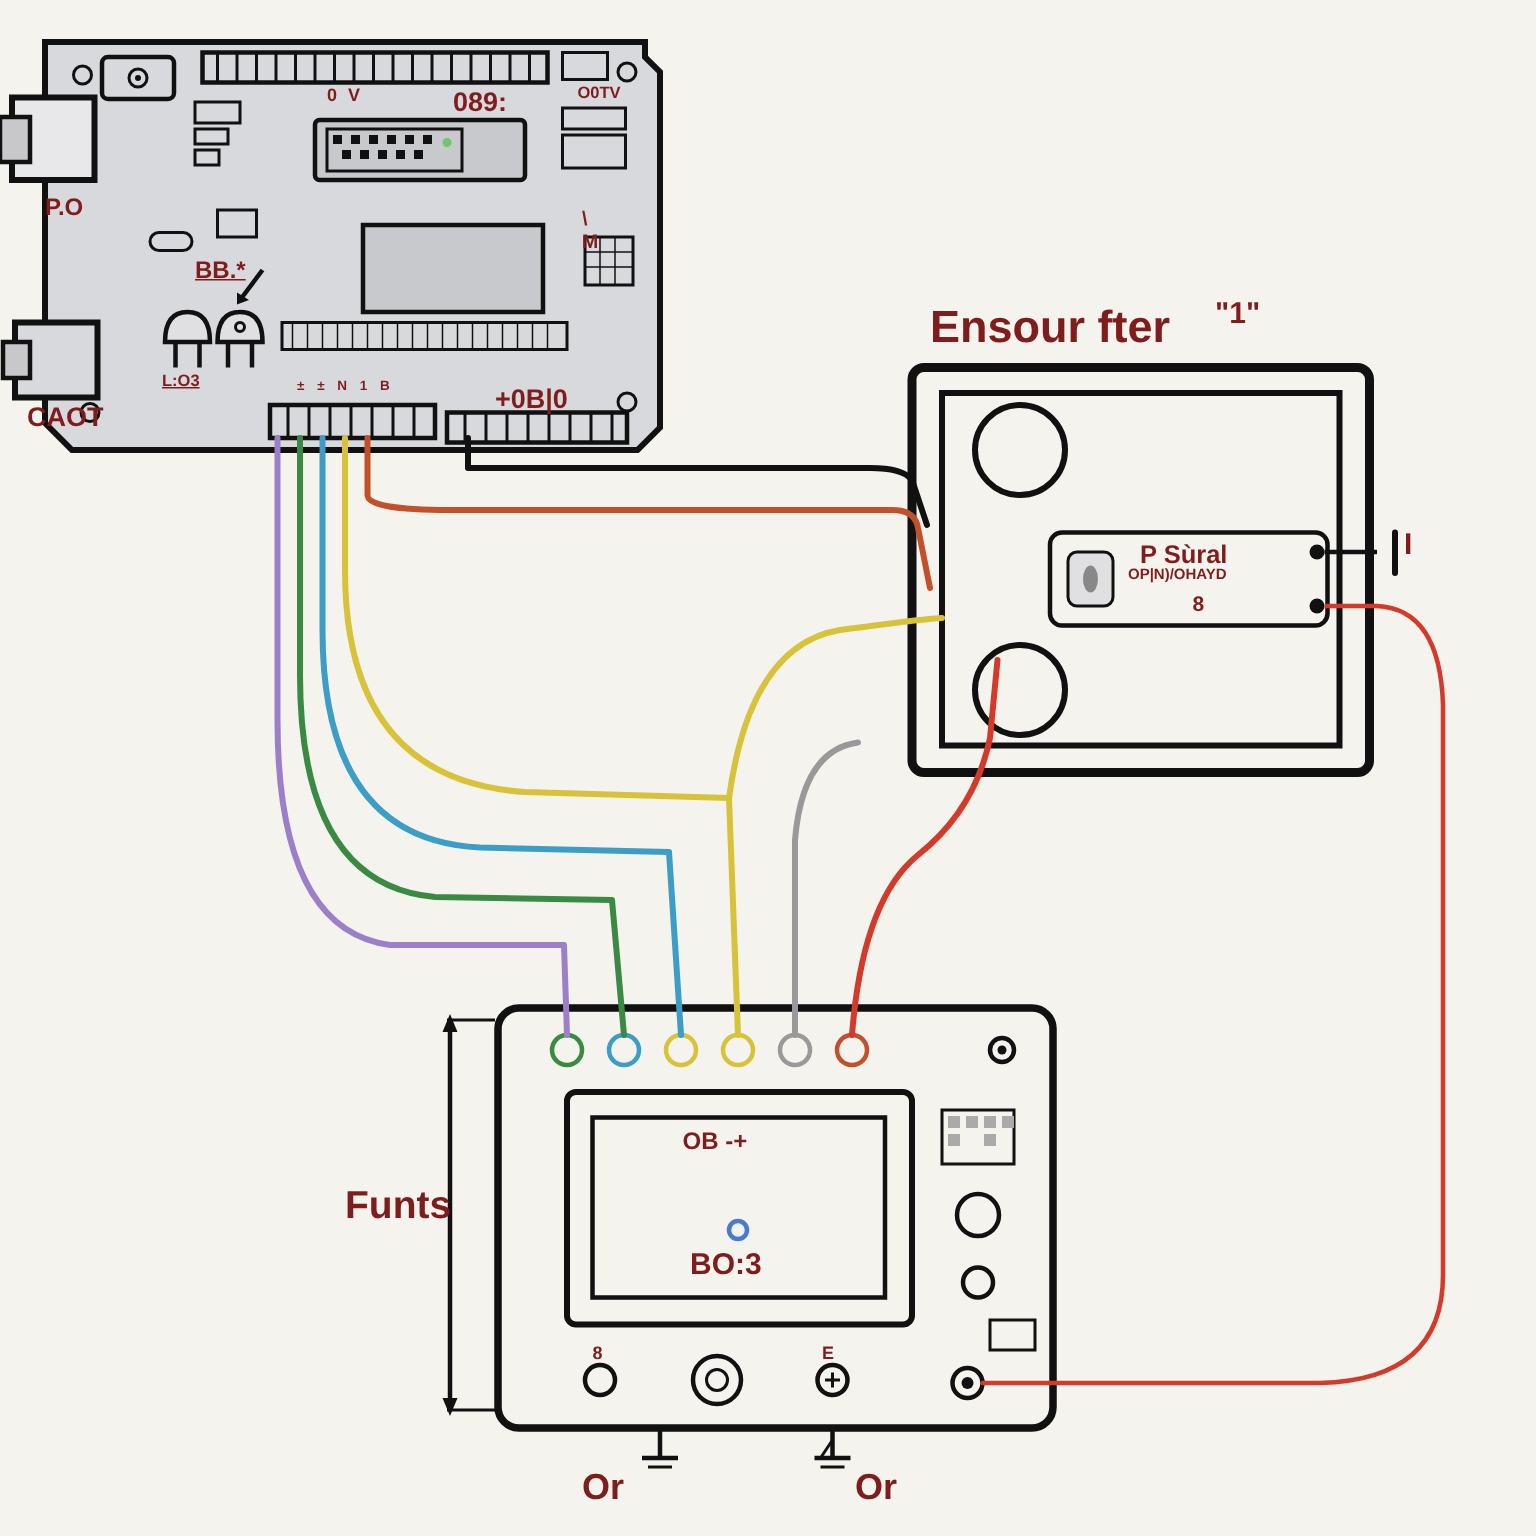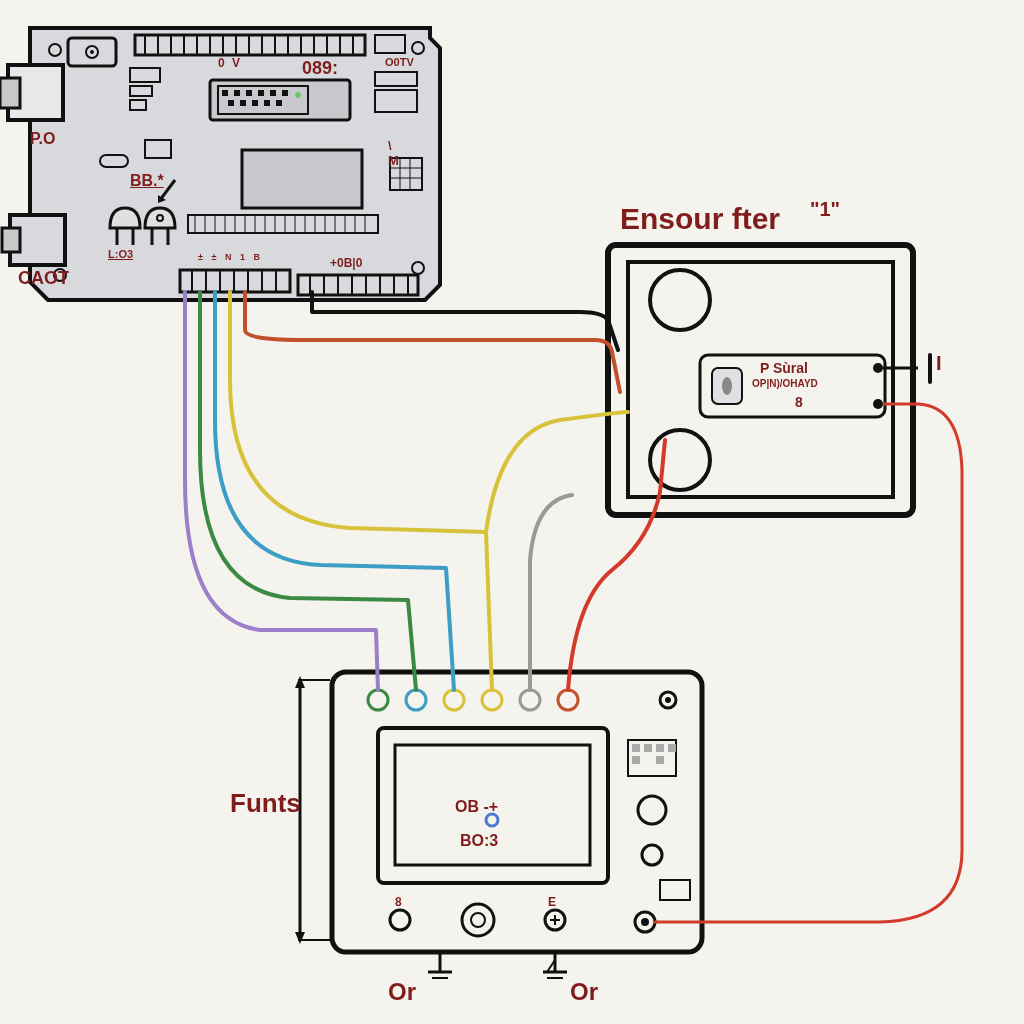--- a/index.html
+++ b/index.html
@@ -262,30 +262,30 @@
   </g>
 </svg>
 
 <div class="label" style="left:30px; top:130px; font-size:16px;">P.O</div>
 <div class="label" style="left:18px; top:268px; font-size:18px;">CAOT</div>
 <div class="label" style="left:130px; top:172px; font-size:16px;text-decoration:underline;">BB.*</div>
 <div class="label" style="left:108px; top:248px; font-size:11px;text-decoration:underline;">L:O3</div>
 <div class="label" style="left:302px; top:58px; font-size:18px;">089:</div>
 <div class="label" style="left:218px; top:56px; font-size:12px; letter-spacing:2px;">0 V</div>
 <div class="label" style="left:385px; top:56px; font-size:11px;">O0TV</div>
-<div class="label" style="left:330px; top:256px; font-size:12px;">+0B|0</div>
+<div class="label" style="left:330px; top:256px; font-size:18px;">+0B|0</div>
 <div class="label" style="left:388px; top:138px; font-size:13px;">\<br>M</div>
 <div class="label" style="left:198px; top:252px; font-size:9px; letter-spacing:3px;">±   ±   N   1   B</div>
 
 <div class="label" style="left:620px; top:202px; font-size:30px;text-align:right;">Ensour fter</div>
 <div class="label" style="left:810px; top:198px; font-size:20px;">"1"</div>
-<div class="label" style="left:760px; top:360px; font-size:14px;">P Sùral</div>
+<div class="label" style="left:760px; top:360px; font-size:17px;">P Sùral</div>
 <div class="label" style="left:752px; top:378px; font-size:10px;text-align:center;">OP|N)/OHAYD</div>
 <div class="label" style="left:795px; top:394px; font-size:14px;">8</div>
 <div class="label" style="left:936px; top:352px; font-size:20px;">I</div>
 
 <div class="label" style="left:198px; top:788px; font-size:26px;margin-left:32px;">Funts</div>
-<div class="label" style="left:455px; top:798px; font-size:16px;">OB -+</div>
-<div class="label" style="left:460px; top:832px; font-size:16px;">BO:3</div>
+<div class="label" style="left:455px; top:753px; font-size:16px;">OB -+</div>
+<div class="label" style="left:460px; top:832px; font-size:20px;">BO:3</div>
 <div class="label" style="left:395px; top:895px; font-size:12px;">8</div>
 <div class="label" style="left:548px; top:895px; font-size:12px;">E</div>
 <div class="label" style="left:388px; top:978px; font-size:24px;">Or</div>
 <div class="label" style="left:570px; top:978px; font-size:24px;">Or</div>
 
 </body></html>

